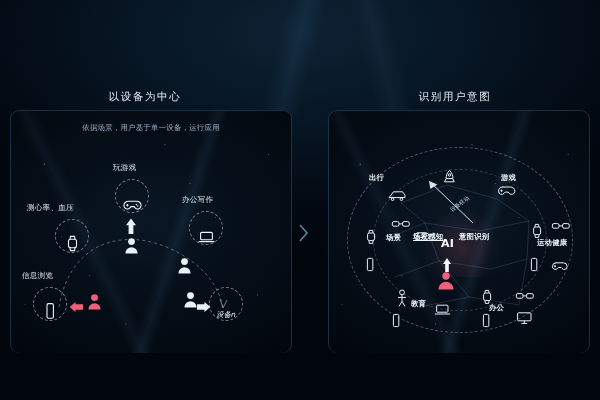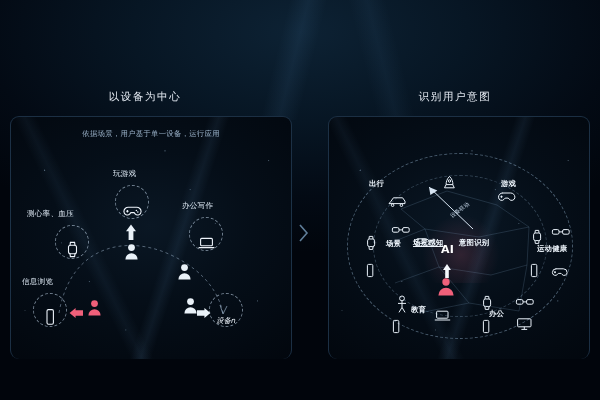--- a/index.html
+++ b/index.html
@@ -57,21 +57,21 @@
     letter-spacing: 1.6px;
     font-weight: 400;
     white-space: nowrap;
   }
   .col-head.left  { left: 0; width: 290px; text-align: center; }
   .col-head.right { left: 310px; width: 290px; text-align: center; }
 
   
   .panel {
     position: absolute;
-    top: 116px;
+    top: 110px;
     height: 243px;
     border-radius: 9px;
     overflow: hidden;
     background:
       radial-gradient(ellipse 80% 70% at 50% 45%, #0a1724 0%, #050e18 45%, #02070e 100%);
     border: 1px solid rgba(86,140,190,.30);
     border-bottom: none;
   }
   .panel.left  { left: 10px;  width: 282px; }
   .panel.right { left: 328px; width: 262px; }

